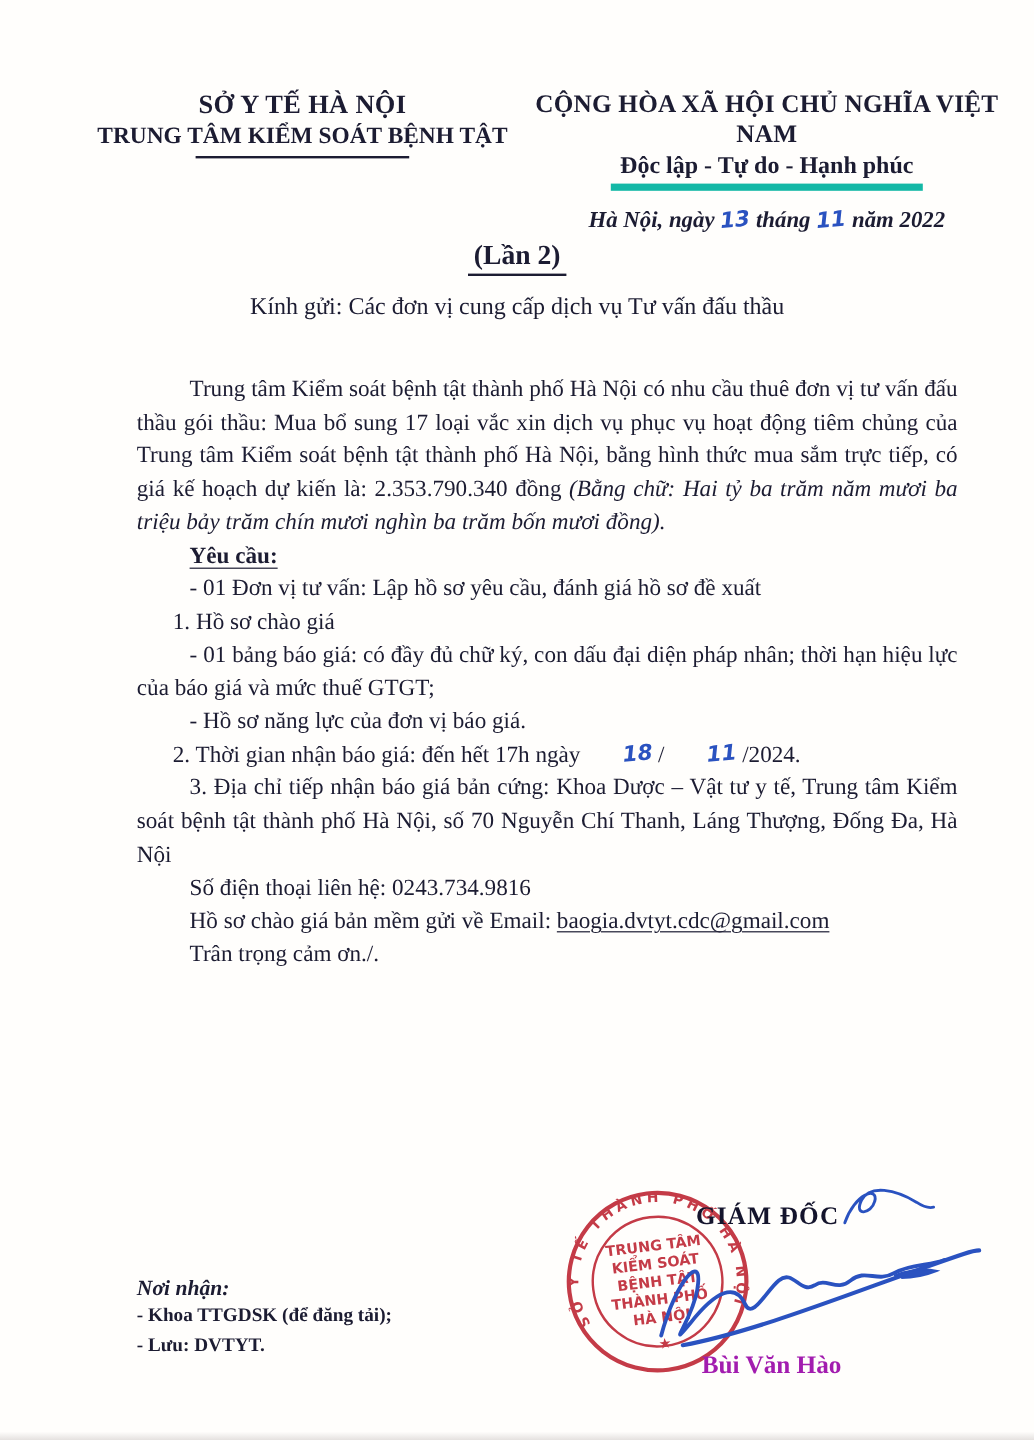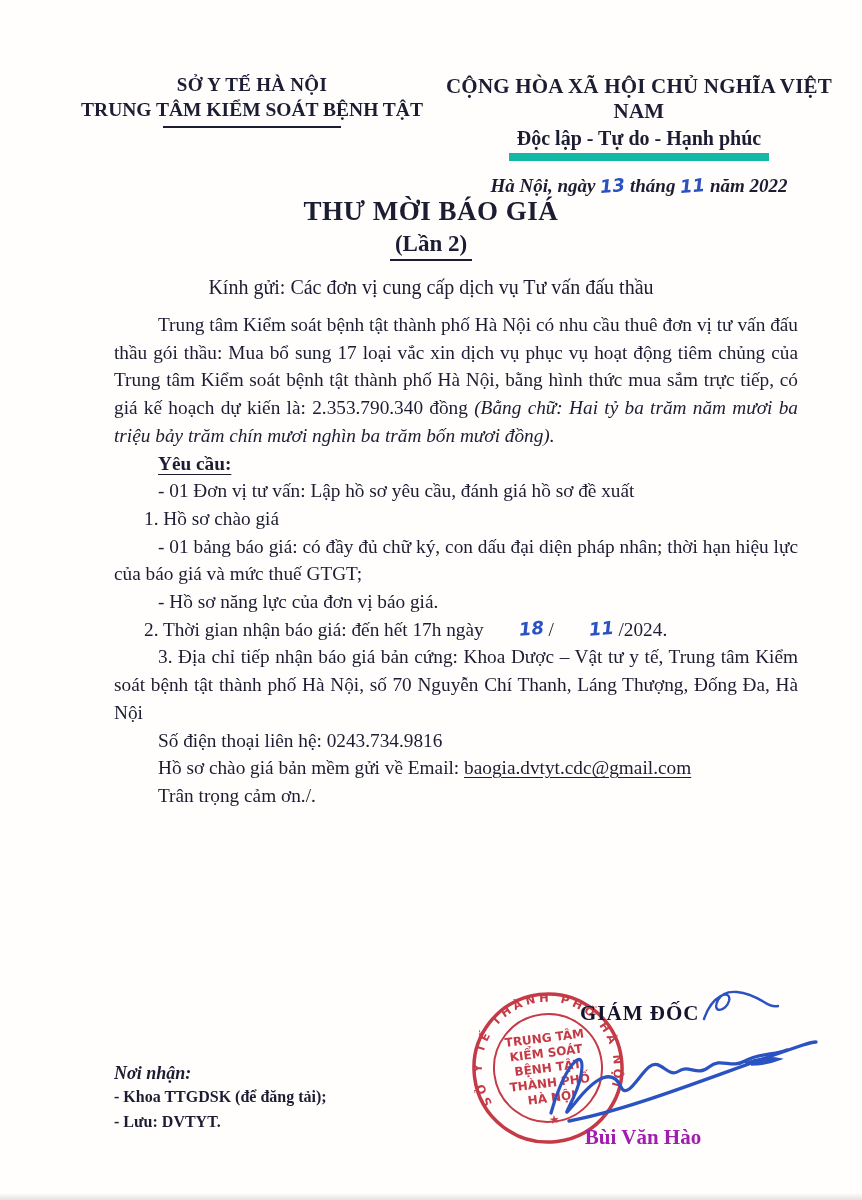--- a/index.html
+++ b/index.html
@@ -5,27 +5,27 @@
   html,body { margin:0; padding:0; background:#ffffff; }
   .page {
     position:relative; width:862px; height:1200px; margin:0 auto;
     background:#fffefc;
     font-family:"Liberation Serif", serif;
     color:#1c1c32; overflow:hidden;
   }
   
   .header { position:absolute; top:74px; left:0; right:0; }
   .hdr-left { position:absolute; left:52px; width:400px; text-align:center; }
-  .hdr-left .l1 { font-size:19px; font-weight:bold; letter-spacing:0.3px; }
+  .hdr-left .l1 { font-size:22px; font-weight:bold; letter-spacing:0.3px; }
   .hdr-left .l2 { font-size:19.5px; font-weight:bold; margin-top:3px; }
   .hdr-left .rule { width:178px; border-top:2px solid #1c1c32; margin:5px auto 0; }
   .hdr-right { position:absolute; left:424px; right:8px; text-align:center; }
   .hdr-right .l1 { font-size:21px; font-weight:bold; letter-spacing:0.2px; }
   .hdr-right .l2 { display:inline-block; font-size:20px; font-weight:bold;
-                   border-bottom:8px solid #14b8a6; padding:0 8px 3px; margin-top:3px; }
+                   border-bottom:6px solid #14b8a6; padding:0 8px 3px; margin-top:3px; }
   .dateline { margin-top:14px; font-size:19px; font-weight:bold; font-style:italic; }
   .hand { font-family:"DejaVu Sans", sans-serif; font-style:italic; font-weight:600;
           color:#2a52c0; display:inline-block; transform:rotate(-5deg); font-size:18px; }
   
   .titleblock { position:absolute; top:196px; left:0; right:0; text-align:center; }
   .doc-title { font-size:27px; font-weight:bold; letter-spacing:0.5px; }
   .doc-subtitle { display:inline-block; font-size:23px; font-weight:bold;
                   border-bottom:2px solid #1c1c32; padding:0 5px 2px; margin-top:4px; }
   .salutation { font-size:20px; margin-top:15px; }
   
@@ -66,21 +66,20 @@
       <div class="rule"></div>
     </div>
     <div class="hdr-right">
       <div class="l1">CỘNG HÒA XÃ HỘI CHỦ NGHĨA VIỆT NAM</div>
       <div><span class="l2">Độc lập - Tự do - Hạnh phúc</span></div>
       <div class="dateline"><span>Hà Nội, ngày</span>&nbsp;<span class="hand">13</span>&nbsp;<span>tháng</span>&nbsp;<span class="hand">11</span>&nbsp;<span>năm 2022</span></div>
     </div>
   </div>
 
   <div class="titleblock">
-    <div class="doc-title">THƯ MỜI BÁO GIÁ</div>
     <div><span class="doc-subtitle">(Lần 2)</span></div>
     <div class="salutation">Kính gửi: Các đơn vị cung cấp dịch vụ Tư vấn đấu thầu</div>
   </div>
 
   <div class="body">
     <p class="ind"><span>Trung tâm Kiểm soát bệnh tật thành phố Hà Nội có nhu cầu thuê đơn vị tư vấn đấu thầu gói thầu: Mua bổ sung 17 loại vắc xin dịch vụ phục vụ hoạt động tiêm chủng của Trung tâm Kiểm soát bệnh tật thành phố Hà Nội, bằng hình thức mua sắm trực tiếp, có giá kế hoạch dự kiến là: 2.353.790.340 đồng </span><span class="it">(Bằng chữ: Hai tỷ ba trăm năm mươi ba triệu bảy trăm chín mươi nghìn ba trăm bốn mươi đồng).</span></p>
     <p class="ind"><span class="req-head">Yêu cầu:</span></p>
     <p class="ind">- 01 Đơn vị tư vấn: Lập hồ sơ yêu cầu, đánh giá hồ sơ đề xuất</p>
     <p class="ind-sm">1.  Hồ sơ chào giá</p>
     <p class="ind">- 01 bảng báo giá: có đầy đủ chữ ký, con dấu đại diện pháp nhân; thời hạn hiệu lực của báo giá và mức thuế GTGT;</p>

